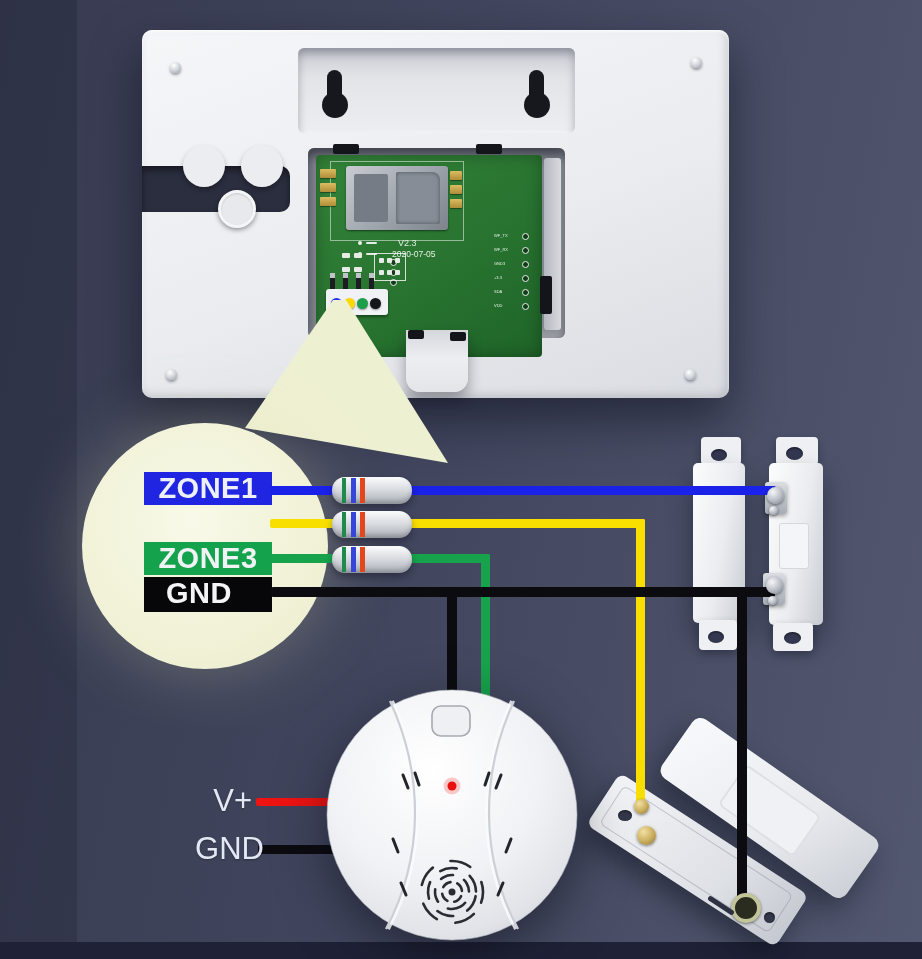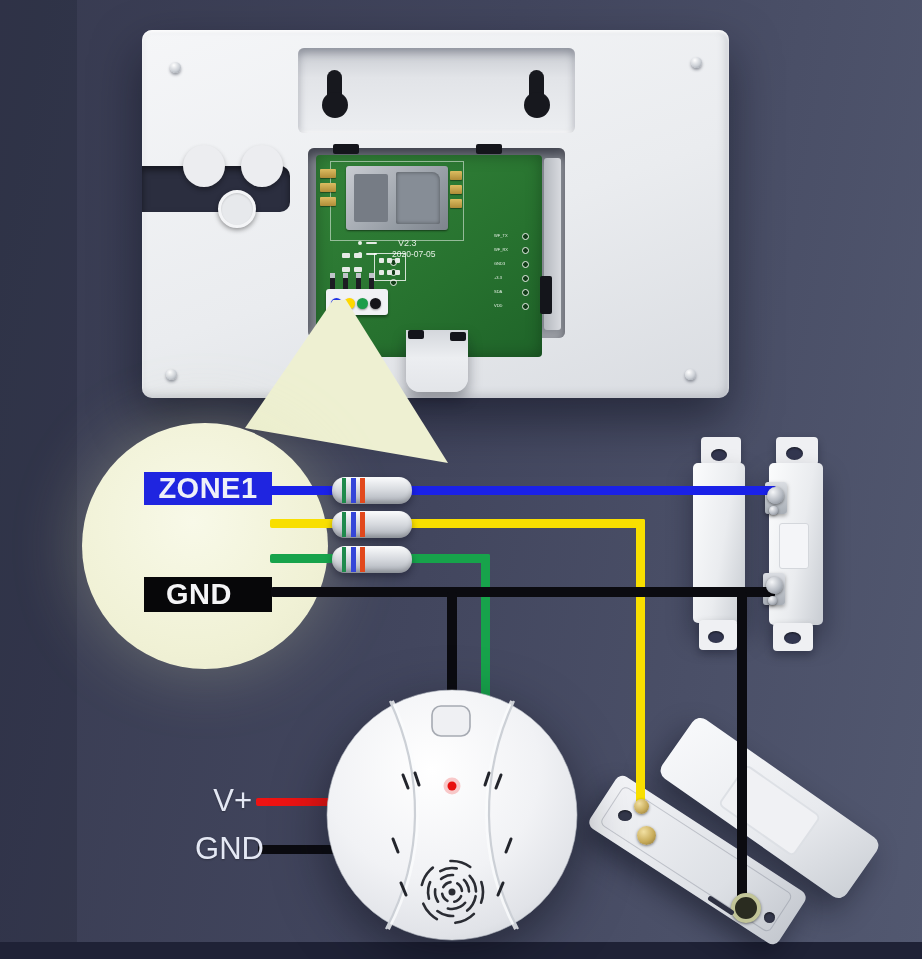--- a/index.html
+++ b/index.html
@@ -56,21 +56,21 @@
   .tab-bottom{left:406px;top:330px;width:62px;height:62px;border-radius:0 0 14px 14px;
     background:linear-gradient(180deg,#d4d7dc 0%,#eceef1 45%,#e3e5e9 100%);
     box-shadow:0 8px 14px rgba(10,12,24,.35);}
 
   
   .cone{left:150px;top:292px;width:310px;height:180px;background:#eef0d2;
     clip-path:polygon(183px 8px,196px 8px,298px 171px,95px 136px);}
   .lens{left:82px;top:423px;width:246px;height:246px;border-radius:50%;
     background:radial-gradient(circle at 45% 40%,#f8f9e8 0%,#f0f1d5 65%,#e8e9cd 100%);
     box-shadow:0 0 70px rgba(228,230,178,.28);}
-  .zrow{left:144px;width:128px;display:flex;align-items:center;justify-content:center;
+  .zrow{left:144px;width:128px;display:flex;justify-content:center;
     font-size:29px;font-weight:600;letter-spacing:.5px;}
   .zrow.gnd{justify-content:flex-start;padding-left:22px;width:106px;}
 
   
   .wire{position:absolute;border-radius:2px;}
   .resistor{left:332px;width:80px;height:27px;border-radius:13px;
     background:linear-gradient(180deg,#fbfcfd 0%,#d6d9de 50%,#a9aeb6 100%);
     box-shadow:inset 0 -3px 4px rgba(0,0,0,.18), 0 4px 7px rgba(8,10,22,.35);}
   .band{position:absolute;top:1px;height:25px;}
 
@@ -201,20 +201,23 @@
   <div class="abs tab-bottom">
     <div class="abs clip" style="left:2px;top:0;width:16px;height:9px;"></div>
     <div class="abs clip" style="left:44px;top:2px;width:16px;height:9px;"></div>
   </div>
 
   <div class="abs cone"></div>
   <div class="abs lens"></div>
 
   <div class="abs zrow" style="top:472px;height:33px;background:#1f25e0;color:#eef0f8;">
     <span>ZONE1</span>
+  </div>
+  <div class="abs zrow" style="top:542px;height:33px;background:#14a24d;color:#f0f2f4;">
+    <span>ZONE3</span>
   </div>
   <div class="abs zrow gnd" style="top:577px;height:35px;background:#070709;color:#f4f4f6;">
     <span>GND</span>
   </div>
 
   <div class="abs sens-tab" style="left:701px;top:437px;width:40px;height:28px;"></div>
   <div class="abs hole" style="left:711px;top:449px;width:16px;height:12px;"></div>
   <div class="abs sens" style="left:693px;top:463px;width:52px;height:160px;"></div>
   <div class="abs sens-tab" style="left:699px;top:620px;width:38px;height:30px;"></div>
   <div class="abs hole" style="left:708px;top:631px;width:16px;height:12px;"></div>

